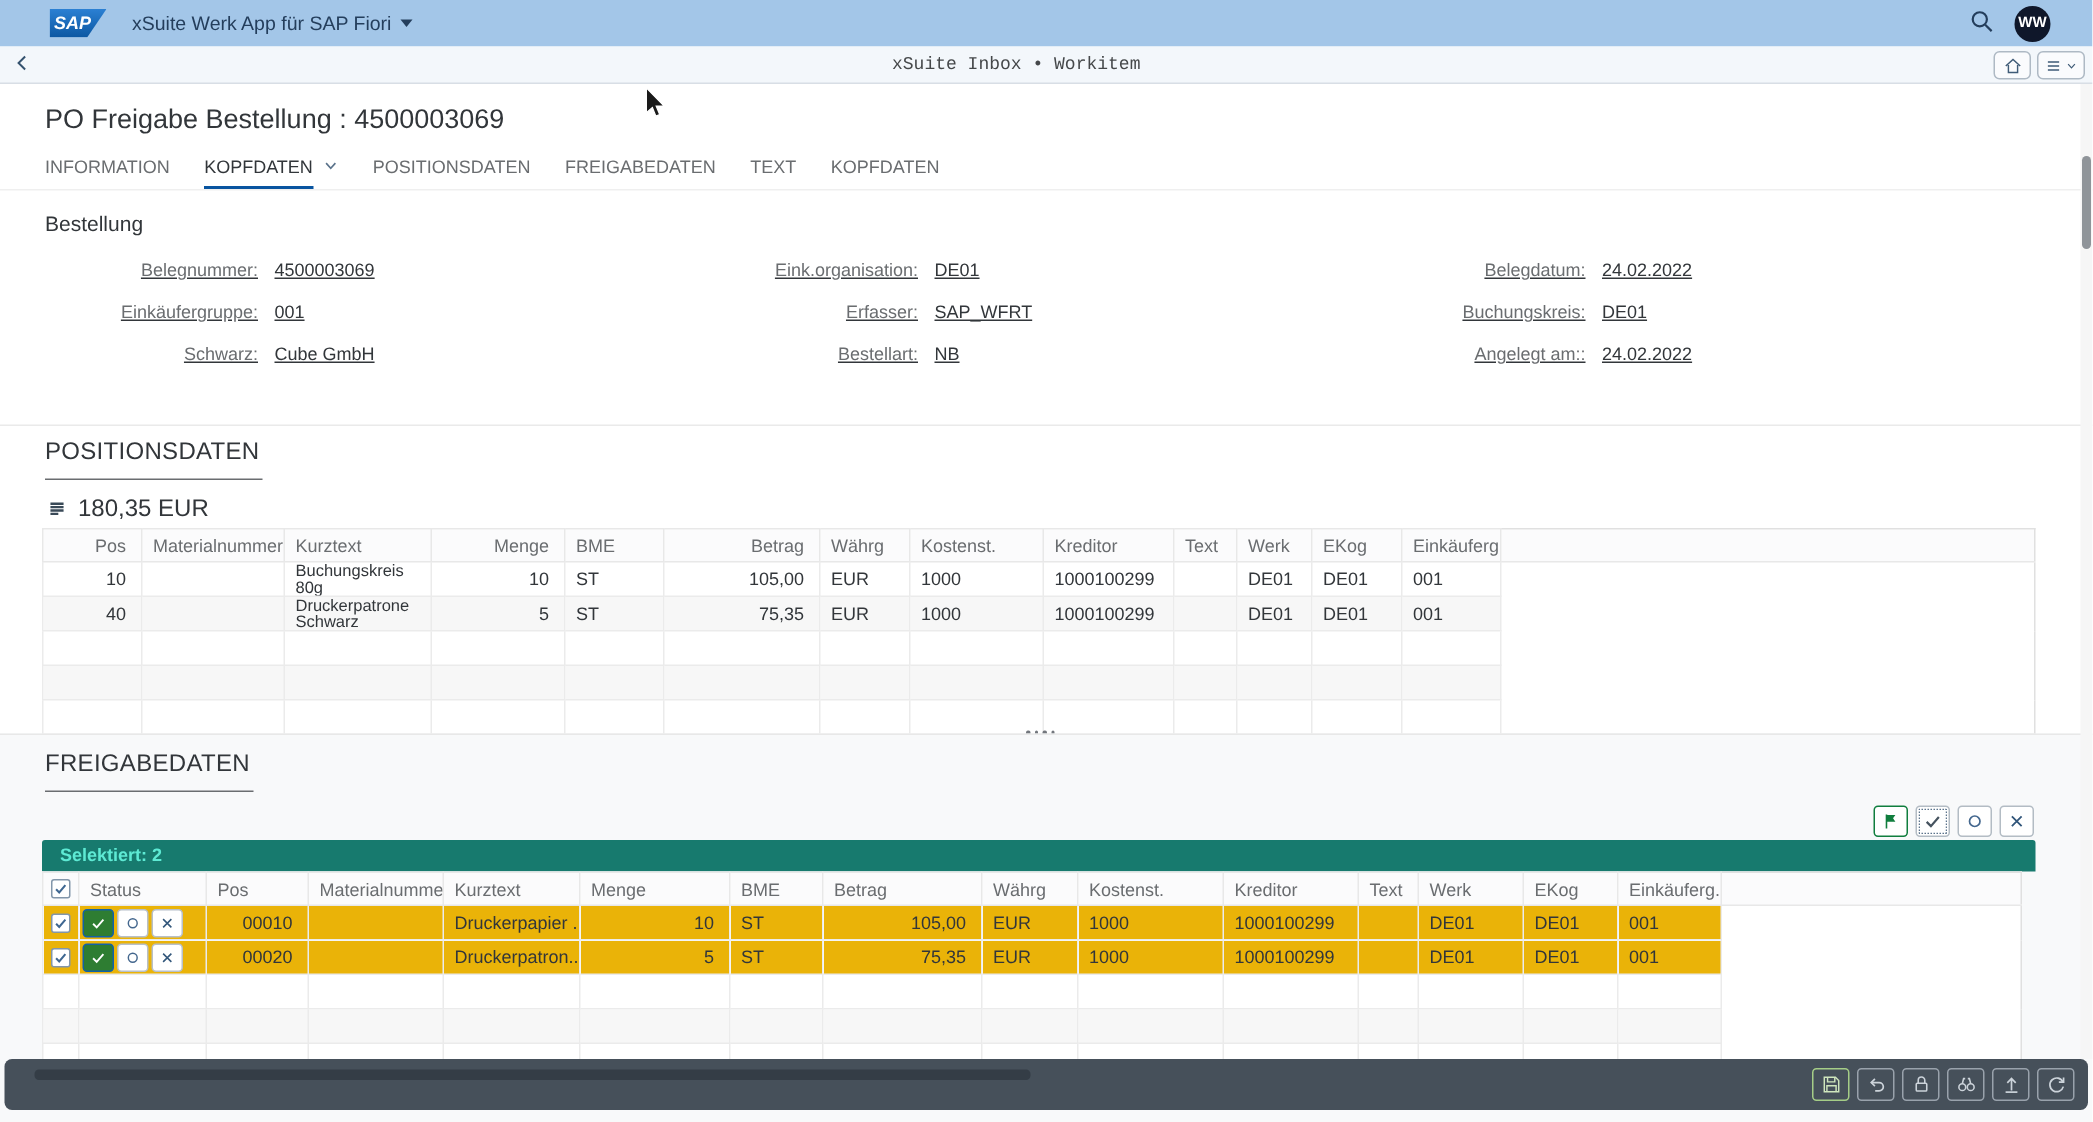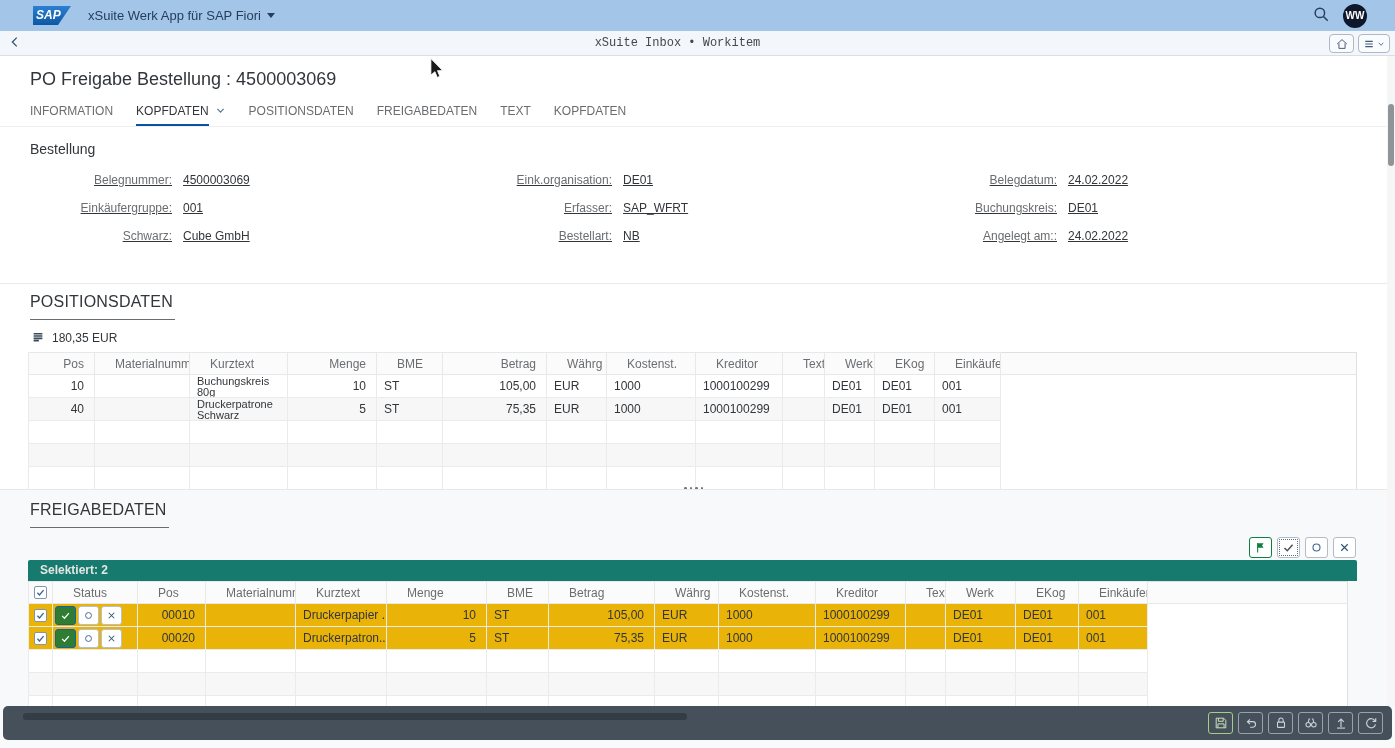--- a/index.html
+++ b/index.html
@@ -62,30 +62,30 @@
 
   .sep1{position:absolute;left:0;right:0;top:283px;height:1px;background:#eaeaea;}
 
   
   .sec-heading{font-size:16px;color:#32363a;letter-spacing:.2px;padding:0 2px 8px 0;margin:0;
                font-weight:400;border-bottom:1px solid #6a6d70;display:inline-block;}
   #pos-heading{position:absolute;left:30px;top:293px;}
   #frei-heading{position:absolute;left:30px;top:501px;}
 
   .total-line{position:absolute;left:31px;top:331px;display:flex;align-items:center;gap:7px;
-              font-size:12px;color:#32363a;}
+              font-size:16px;color:#32363a;}
   .ticon{width:14px;height:14px;color:#3a4a58;}
 
   
   .pos-table-wrap{position:absolute;left:28px;top:352px;width:1329px;}
   .frei-table-wrap{position:absolute;left:28px;top:581px;width:1320px;}
   table.grid{border-collapse:collapse;table-layout:fixed;width:100%;font-size:12px;background:#fff;
              border:1px solid #e0e0e0;}
   .grid th{height:22px;background:#fbfbfc;color:#6a6d70;font-weight:400;text-align:left;
-           padding:0 20px;border:1px solid #e8e8e8;overflow:hidden;white-space:nowrap;}
+           padding:0 7px;border:1px solid #e8e8e8;overflow:hidden;white-space:nowrap;}
   .grid td{height:23px;padding:0 7px;border:1px solid #ebebeb;overflow:hidden;white-space:nowrap;
            color:#32363a;}
   .grid .num{text-align:right;padding-right:10px;}
   .grid td.wrap{white-space:normal;line-height:10.5px;font-size:11px;padding-top:1px;}
   .grid .filler{background:#fff;border-top:none;border-bottom:none;border-right:none;
                 border-left:1px solid #e8e8e8;}
   .grid thead .filler{background:#fbfbfc;border-bottom:1px solid #e8e8e8;}
   #pos-table tbody tr:nth-child(even) td:not(.filler){background:#f7f7f7;}
   #frei-table tbody tr.sel td:not(.filler){background:#eab308;}
   #frei-table tbody tr:nth-child(even):not(.sel) td:not(.filler){background:#f7f7f7;}
@@ -99,21 +99,21 @@
   
   .frei-actions{position:absolute;top:537px;left:1249px;display:flex;gap:5px;}
   .act{width:23px;height:21px;border:1px solid #b3bcc4;border-radius:3px;background:#fff;
        display:flex;align-items:center;justify-content:center;padding:0;color:#46535f;}
   .act .icon-slot{width:13px;height:13px;}
   .act.flag{border-color:#107e3e;}
   .act.focus{outline:1px dotted #5b738b;outline-offset:-3px;}
   .act.c-reset{color:#44678e;} .act.c-reject{color:#33577b;}
 
   .sel-bar{position:absolute;left:28px;top:560px;width:1329px;height:21px;background:#177a6e;
-           color:#e5e5e5;font-size:12px;font-weight:bold;line-height:21px;padding-left:12px;
+           color:#5eead4;font-size:12px;font-weight:bold;line-height:21px;padding-left:12px;
            border-radius:2px 2px 0 0;}
 
   
   td.cbcell,th.cbcell{padding:0;text-align:center;}
   .cb{width:13px;height:13px;border:1px solid #8296aa;border-radius:2px;background:#fff;
       margin:0 auto;color:#3f6791;display:flex;align-items:center;justify-content:center;}
   .cb .icon-slot{width:11px;height:11px;}
   td.statuscell{padding:1px 2px;}
   .status-wrap{display:flex;gap:2px;align-items:center;}
   .sbtn{width:21px;height:19px;border:1px solid #b8c0c9;border-radius:3px;background:#fff;

